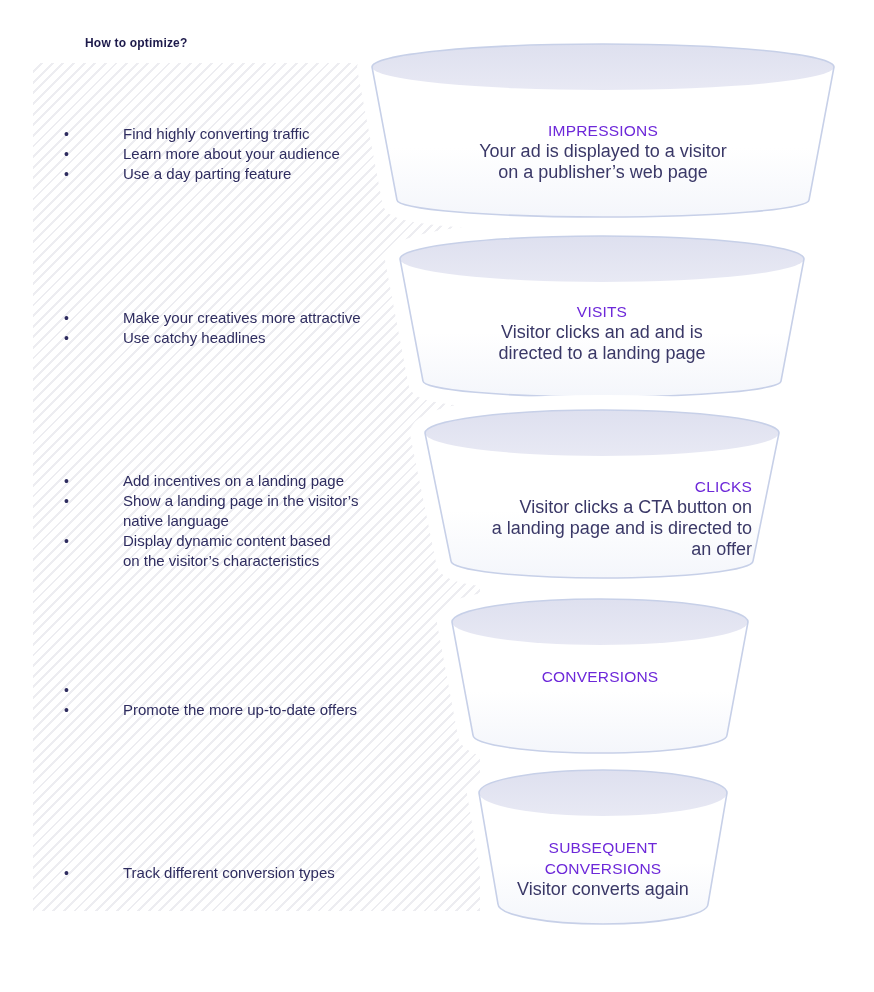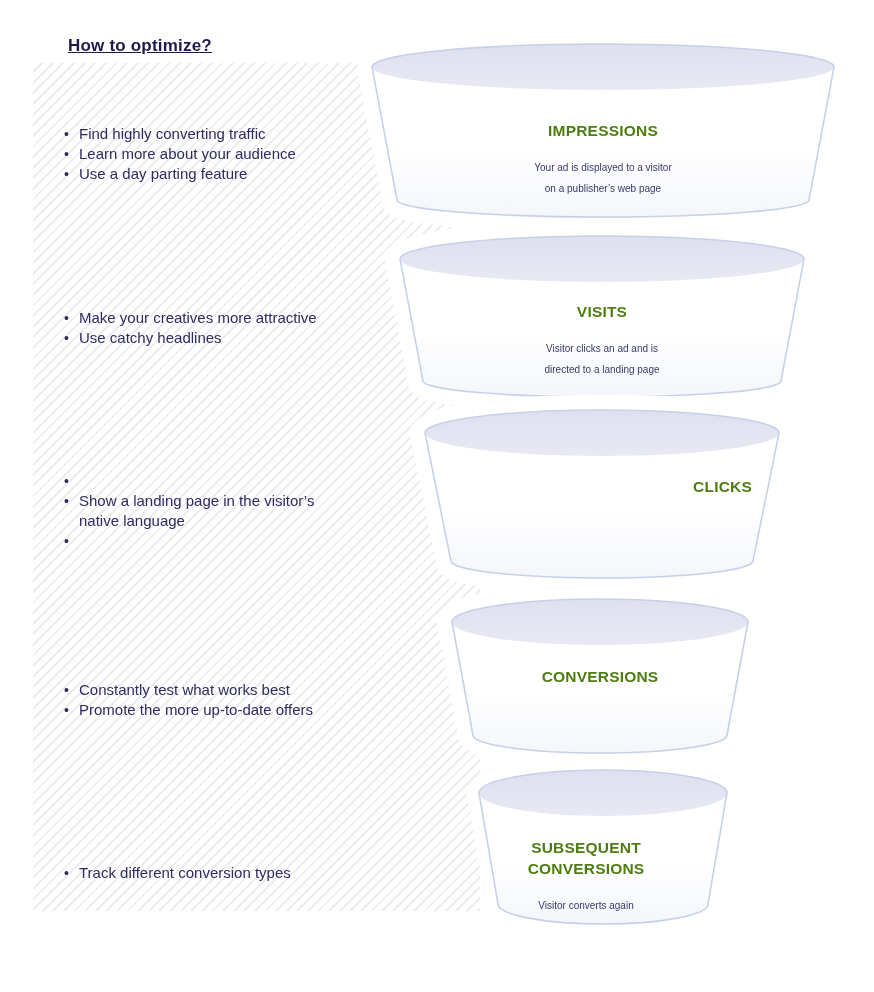--- a/index.html
+++ b/index.html
@@ -7,51 +7,50 @@
   #canvas{position:relative;width:874px;height:992px;background:#ffffff;overflow:hidden;}
 
   
   .hatch{
     position:absolute;left:33px;top:63px;width:447px;height:848px;
     background:repeating-linear-gradient(135deg,#ffffff 0px,#ffffff 5.5px,#ededf1 5.5px,#ededf1 7.5px);
     z-index:0;
   }
 
   .page-title{
-    position:absolute;left:68px;top:36px;
-    font-size:17px;font-weight:700;color:#1d1a4b;letter-spacing:.2px;
+    position:absolute;left:85px;top:36px;
+    font-size:12px;font-weight:700;color:#1d1a4b;letter-spacing:.2px;
     z-index:3;
-    text-decoration:underline;
   }
 
   
   .tip-group{position:absolute;left:64px;width:345px;z-index:3;}
   .tip-item{display:flex;align-items:flex-start;color:#2e2c5f;font-size:15px;line-height:20px;}
   .tip-item .bullet{width:15px;flex:0 0 15px;text-align:left;font-size:14px;line-height:20px;color:#2e2c5f;}
-  .tip-item .tip-text{white-space:pre-line;}
+  .tip-item .tip-text{white-space:pre-line;margin-left:44px;}
 
   .g1{top:124px;} .g2{top:308px;} .g3{top:471px;} .g4{top:680px;} .g5{top:863px;}
 
   
   .stage-svg{position:absolute;z-index:2;}
   .s1{left:352px;top:24px;}
   .s2{left:380px;top:216px;}
   .s3{left:405px;top:390px;}
   .s4{left:432px;top:579px;}
   .s5{left:459px;top:750px;}
 
   
   .stage-text{position:absolute;z-index:4;text-align:center;}
-  .stage-title{font-size:15.5px;font-weight:700;color:#4d7c0f;line-height:21px;white-space:pre-line;letter-spacing:.2px;}
-  .stage-desc{margin-top:16px;font-size:10px;color:#3a3867;line-height:21px;white-space:pre-line;}
+  .stage-title{font-size:15.5px;font-weight:400;color:#6d28d9;line-height:21px;white-space:pre-line;letter-spacing:.2px;}
+  .stage-desc{margin-top:0;font-size:18px;color:#3a3867;line-height:21px;white-space:pre-line;}
   .t1{left:443px;top:120px;width:320px;}
   .t2{left:462px;top:301px;width:280px;}
   .t3{left:452px;top:476px;width:300px;text-align:right;}
   .t4{left:480px;top:666px;width:240px;}
-  .t5{left:466px;top:837px;width:240px;}
+  .t5{left:483px;top:837px;width:240px;}
 </style>
 </head>
 <body>
 
 <div id="canvas">
 
   <div class="hatch"></div>
 
   <div class="page-title">How to optimize?</div>
 
@@ -77,35 +76,37 @@
       </div>
     <div class="tip-item">
         <span class="bullet">•</span>
         <span class="tip-text">Use catchy headlines</span>
       </div>
   </div>
 
   <div class="tip-group g3">
     <div class="tip-item">
         <span class="bullet">•</span>
+        <span class="tip-text">Add incentives on a landing page</span>
       </div>
     <div class="tip-item">
         <span class="bullet">•</span>
         <span class="tip-text">Show a landing page in the visitor’s
 native language</span>
       </div>
     <div class="tip-item">
         <span class="bullet">•</span>
+        <span class="tip-text">Display dynamic content based
+on the visitor’s characteristics</span>
       </div>
   </div>
 
   <div class="tip-group g4">
     <div class="tip-item">
         <span class="bullet">•</span>
-        <span class="tip-text">Constantly test what works best</span>
       </div>
     <div class="tip-item">
         <span class="bullet">•</span>
         <span class="tip-text">Promote the more up-to-date offers</span>
       </div>
   </div>
 
   <div class="tip-group g5">
     <div class="tip-item">
         <span class="bullet">•</span>
@@ -205,20 +206,23 @@
   </div>
 
   <div class="stage-text t2">
     <div class="stage-title">VISITS</div>
     <div class="stage-desc">Visitor clicks an ad and is
 directed to a landing page</div>
   </div>
 
   <div class="stage-text t3">
     <div class="stage-title">CLICKS</div>
+    <div class="stage-desc">Visitor clicks a CTA button on
+a landing page and is directed to
+an offer</div>
   </div>
 
   <div class="stage-text t4">
     <div class="stage-title">CONVERSIONS</div>
   </div>
 
   <div class="stage-text t5">
     <div class="stage-title">SUBSEQUENT
 CONVERSIONS</div>
     <div class="stage-desc">Visitor converts again</div>

